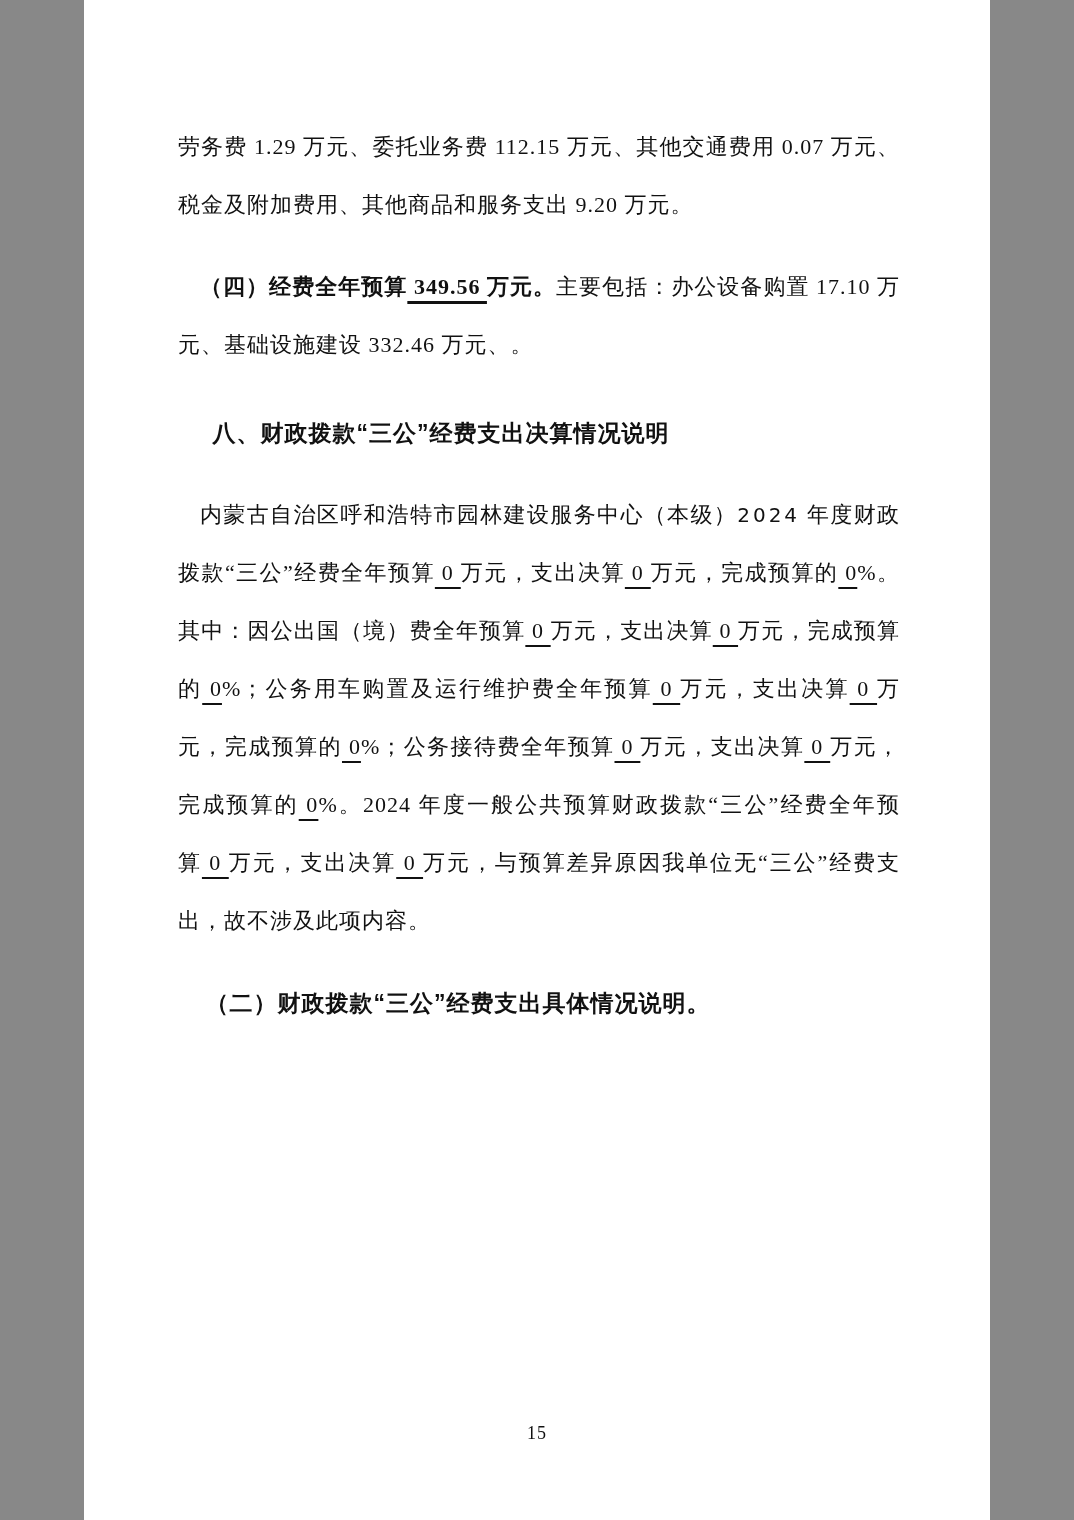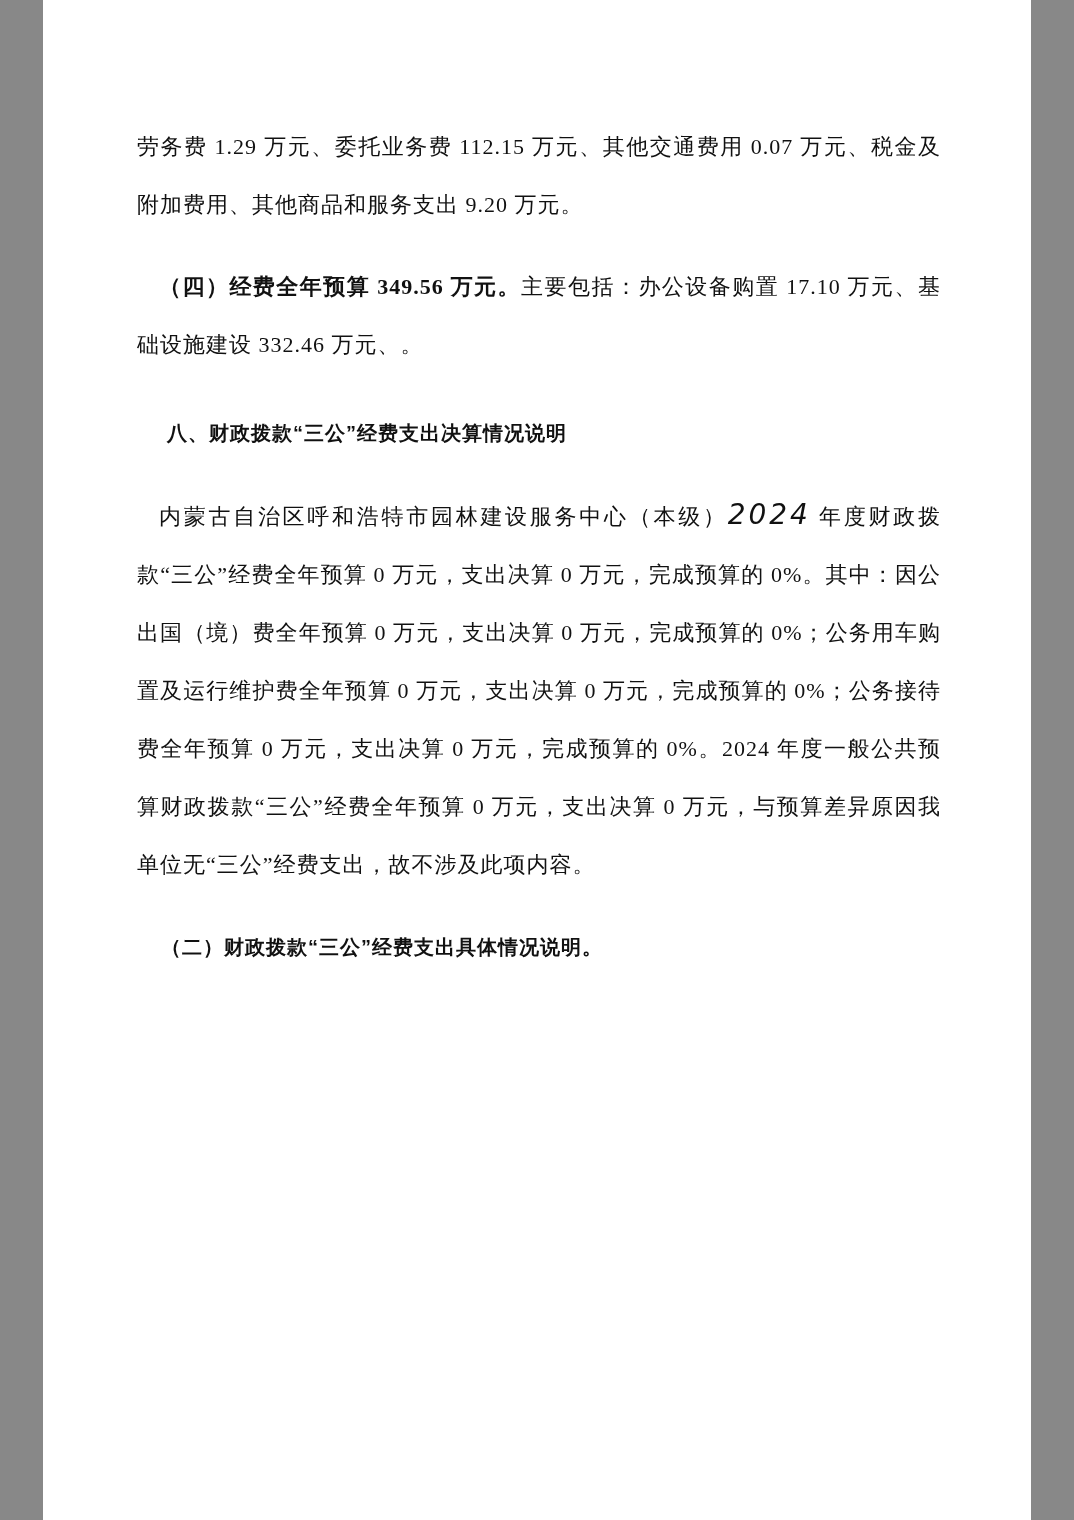--- a/index.html
+++ b/index.html
@@ -1,18 +1,18 @@
 <!DOCTYPE html>
 <html><head>
 <meta charset="utf-8">
 <style>
   html, body { margin: 0; padding: 0; background: #888; }
   .page {
     position: relative;
-    width: 988px;
+    width: 906px;
     height: 1520px;
     margin: 0 auto;
     background: #ffffff;
     box-sizing: border-box;
     padding: 118px 90px 0 94px;
     color: #111111;
     font-family: "Liberation Serif", "DejaVu Serif", serif;
     overflow: hidden;
   }
   .body-text {
@@ -20,38 +20,38 @@
     line-height: 58px;
     letter-spacing: 1px;
     text-align: justify;
     margin: 24px 0 0 0;
   }
   .body-text.first { margin-top: 0; }
   .indent-1 { text-indent: 1.0em; }
   .heading-hei {
     font-family: "Liberation Sans", "DejaVu Sans", sans-serif;
     font-weight: bold;
-    font-size: 20px;
+    font-size: 23px;
     line-height: 58px;
     letter-spacing: 1px;
     margin: 24px 0 0 0;
   }
   .heading-hei.major { margin-top: 30px; text-indent: 1.5em; }
   .heading-hei.sub { text-indent: 1.2em; }
   .b { font-weight: bold; }
   .u {
+    text-decoration: underline;
     text-underline-offset: 7px;
     text-decoration-thickness: 1.5px;
     margin-top: 44px;
   }
   .b.u { text-decoration-thickness: 2.5px; }
   .fancy {
     font-family: "DejaVu Sans", sans-serif;
-    font-style: italic;
-    font-size: 28px;
+    font-size: 20px;
     letter-spacing: 3px;
   }
   .page-number {
     position: absolute;
     bottom: 76px;
     left: 0;
     width: 100%;
     text-align: center;
     font-size: 18px;
     letter-spacing: 1px;
@@ -69,14 +69,15 @@
   <p class="body-text indent-1"><span class="b">（四）经费全年预算</span><span class="b u">&nbsp;349.56&nbsp;</span><span class="b">万元。</span><span>主要包括：办公设备购置 17.10 万元、基础设施建设 332.46 万元、。</span></p>
 
 
   <h2 class="heading-hei major">八、财政拨款“三公”经费支出决算情况说明</h2>
 
 
   <p class="body-text indent-1"><span>内蒙古自治区呼和浩特市园林建设服务中心（本级）</span><span class="fancy">2024</span><span> 年度财政拨款“三公”经费全年预算</span><span class="u">&nbsp;0&nbsp;</span><span>万元，支出决算</span><span class="u">&nbsp;0&nbsp;</span><span>万元，完成预算的</span><span class="u">&nbsp;0</span><span>%。其中：因公出国（境）费全年预算</span><span class="u">&nbsp;0&nbsp;</span><span>万元，支出决算</span><span class="u">&nbsp;0&nbsp;</span><span>万元，完成预算的</span><span class="u">&nbsp;0</span><span>%；公务用车购置及运行维护费全年预算</span><span class="u">&nbsp;0&nbsp;</span><span>万元，支出决算</span><span class="u">&nbsp;0&nbsp;</span><span>万元，完成预算的</span><span class="u">&nbsp;0</span><span>%；公务接待费全年预算</span><span class="u">&nbsp;0&nbsp;</span><span>万元，支出决算</span><span class="u">&nbsp;0&nbsp;</span><span>万元，完成预算的</span><span class="u">&nbsp;0</span><span>%。2024 年度一般公共预算财政拨款“三公”经费全年预算</span><span class="u">&nbsp;0&nbsp;</span><span>万元，支出决算</span><span class="u">&nbsp;0&nbsp;</span><span>万元，与预算差异原因我单位无“三公”经费支出，故不涉及此项内容。</span></p>
 
   <h3 class="heading-hei sub">（二）财政拨款“三公”经费支出具体情况说明。</h3>
 
+  <div class="page-number">15</div>
 
 </div>
 
 </body></html>

